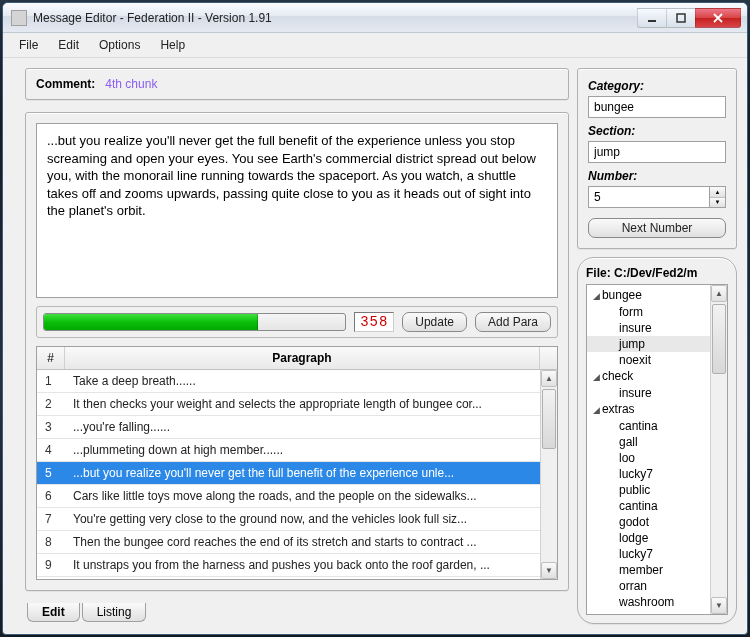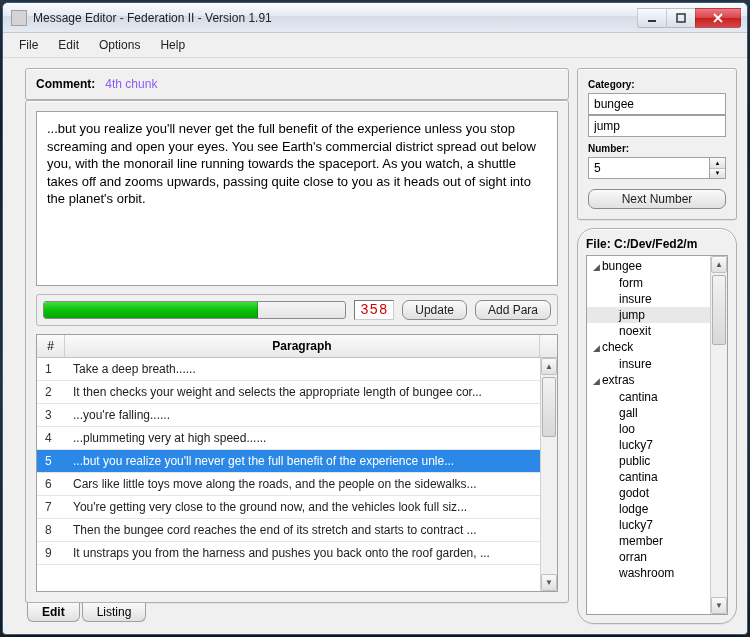--- a/index.html
+++ b/index.html
@@ -57,21 +57,21 @@
   }
   .menuitem { padding: 3px 10px; color: #222; font-size: 12px; }
 
   .content {
     flex: 1;
     display: flex;
     gap: 8px;
     padding: 10px;
     overflow: hidden;
   }
-  .leftcol { flex: 1; display: flex; flex-direction: column; gap: 0; min-width: 0; padding-left: 12px; }
+  .leftcol { flex: 1; display: flex; flex-direction: column; gap: 12px; min-width: 0; padding-left: 12px; }
   .rightcol { width: 160px; display: flex; flex-direction: column; gap: 8px; }
 
   .panel {
     border: 1px solid #b0b0b0;
     border-radius: 3px;
     background: #f0f0f0;
     box-shadow: inset 0 1px 0 #fff, 0 1px 0 rgba(0,0,0,0.05);
   }
 
   .comment-panel { padding: 8px 10px; display: flex; align-items: center; gap: 10px; }
@@ -121,21 +121,21 @@
   .vscroll { position: absolute; right: 0; top: 0; bottom: 0; width: 17px; background: #f0f0f0; border-left: 1px solid #d0d0d0; display: flex; flex-direction: column; }
   .sbtn { height: 17px; background: linear-gradient(180deg,#fafafa,#e0e0e0); border: 1px solid #c0c0c0; border-radius: 2px; margin: 0; display: flex; align-items: center; justify-content: center; font-size: 8px; color: #555; }
   .strack { flex: 1; position: relative; }
   .sthumb { position: absolute; left: 1px; right: 1px; background: linear-gradient(180deg,#f2f2f2,#d8d8d8); border: 1px solid #b0b0b0; border-radius: 2px; }
 
   .tabs-row { display: flex; gap: 2px; padding: 0 2px 2px; }
   .tab { padding: 2px 14px; border: 1px solid #a0a0a0; border-top: none; border-radius: 0 0 6px 6px; background: linear-gradient(180deg,#fafafa,#e0e0e0); font-size: 12px; }
   .tab.active { font-weight: bold; }
 
   .side-panel { padding: 10px 10px; flex-shrink: 0; }
-  .side-panel label { display: block; font-weight: bold; font-size: 10px; margin-bottom: 3px; margin-top: 6px; }
+  .side-panel label { display: block; font-weight: bold; font-size: 12px; margin-bottom: 3px; margin-top: 6px; font-style: italic; }
   .side-panel label:first-child { margin-top: 0; }
   .field { width: 100%; border: 1px solid #a0a0a0; background: #fff; padding: 3px 5px; font-size: 12px; font-family: inherit; }
   .spin { display: flex; }
   .spin .field { flex: 1; }
   .spin-btns { width: 16px; display: flex; flex-direction: column; border: 1px solid #a0a0a0; border-left: none; }
   .spin-btns div { flex: 1; font-size: 6px; display: flex; align-items: center; justify-content: center; background: linear-gradient(180deg,#fafafa,#e0e0e0); }
   .spin-btns div:first-child { border-bottom: 1px solid #c0c0c0; }
   .nextbtn { width: 100%; margin-top: 10px; }
 
   .tree-panel { flex: 1; display: flex; flex-direction: column; padding: 8px; min-height: 0; border-radius: 17px; }
@@ -218,21 +218,21 @@
               <div class="tr">
                 <div class="td num">2</div>
                 <div class="td para">It then checks your weight and selects the appropriate length of bungee cor...</div>
               </div>
               <div class="tr">
                 <div class="td num">3</div>
                 <div class="td para">...you're falling......</div>
               </div>
               <div class="tr">
                 <div class="td num">4</div>
-                <div class="td para">...plummeting very at high speed......</div>
+                <div class="td para">...plummeting down at high member......</div>
               </div>
               <div class="tr sel">
                 <div class="td num">5</div>
                 <div class="td para">...but you realize you'll never get the full benefit of the experience unle...</div>
               </div>
               <div class="tr">
                 <div class="td num">6</div>
                 <div class="td para">Cars like little toys move along the roads, and the people on the sidewalks...</div>
               </div>
               <div class="tr">
@@ -264,20 +264,21 @@
         <div class="tab">Listing</div>
       </div>
 
     </div>
 
     <div class="rightcol">
 
       <div class="panel side-panel">
         <label>Category:</label>
         <input class="field" value="bungee" style="">
+        <label>Section:</label>
         <input class="field" value="jump" style="">
         <label>Number:</label>
         <div class="spin">
           <input class="field" value="5" style="">
           <div class="spin-btns">
             <div>▲</div>
             <div>▼</div>
           </div>
         </div>
         <button class="btn nextbtn">Next Number</button>

